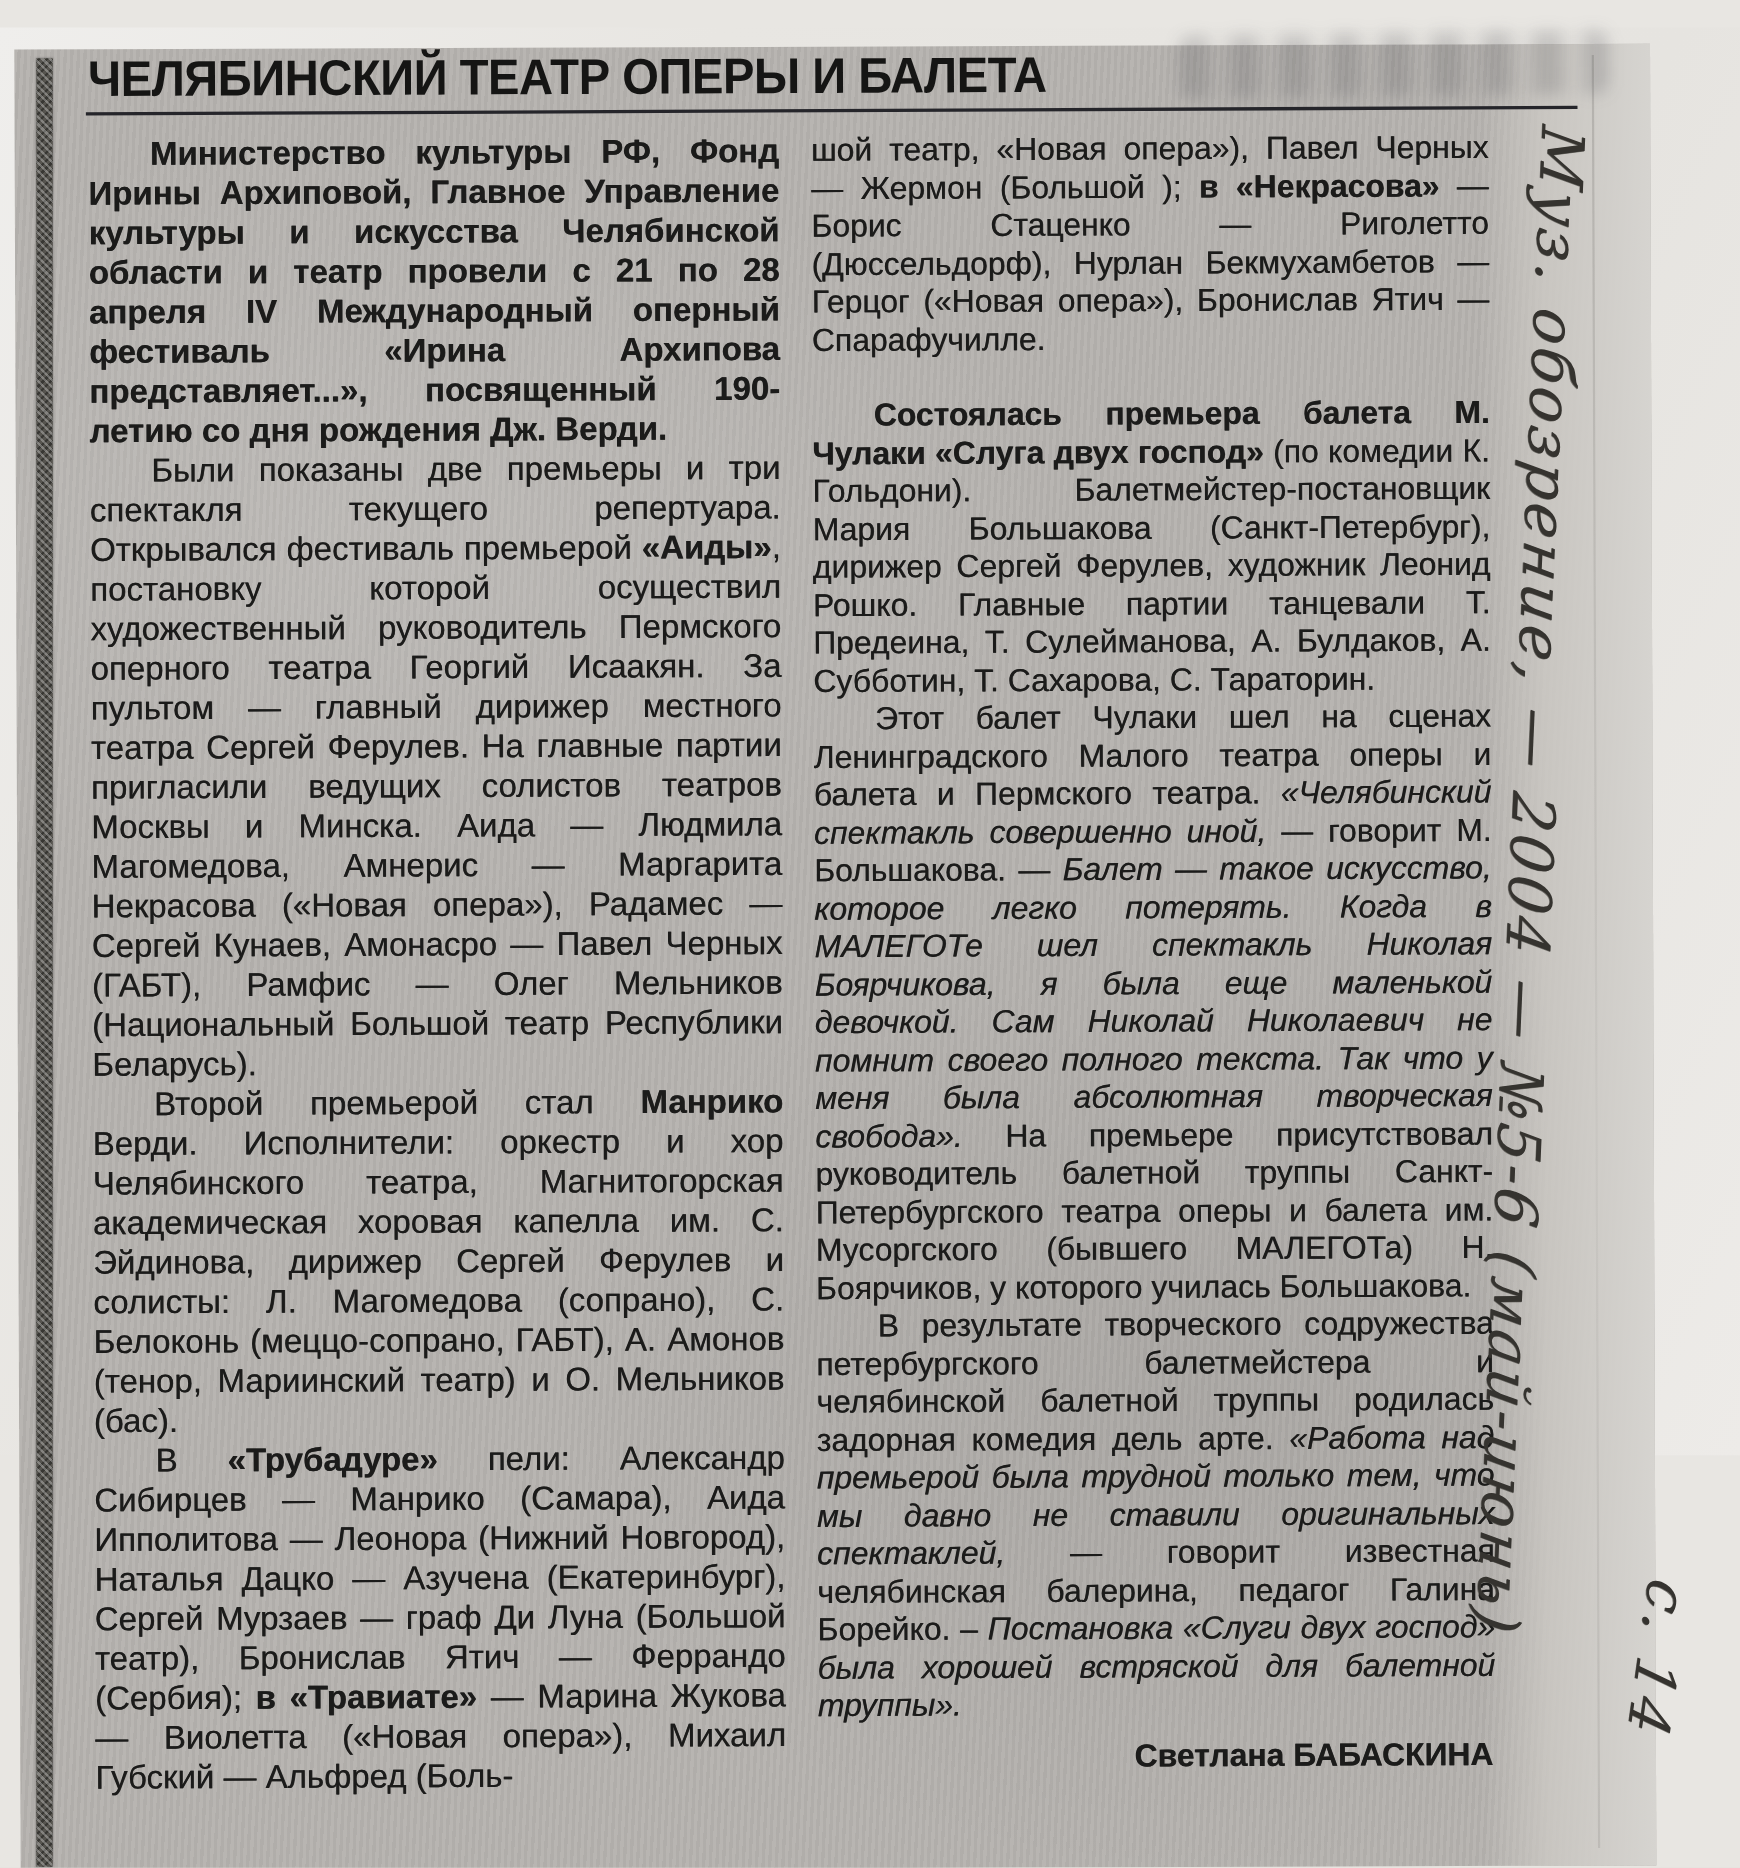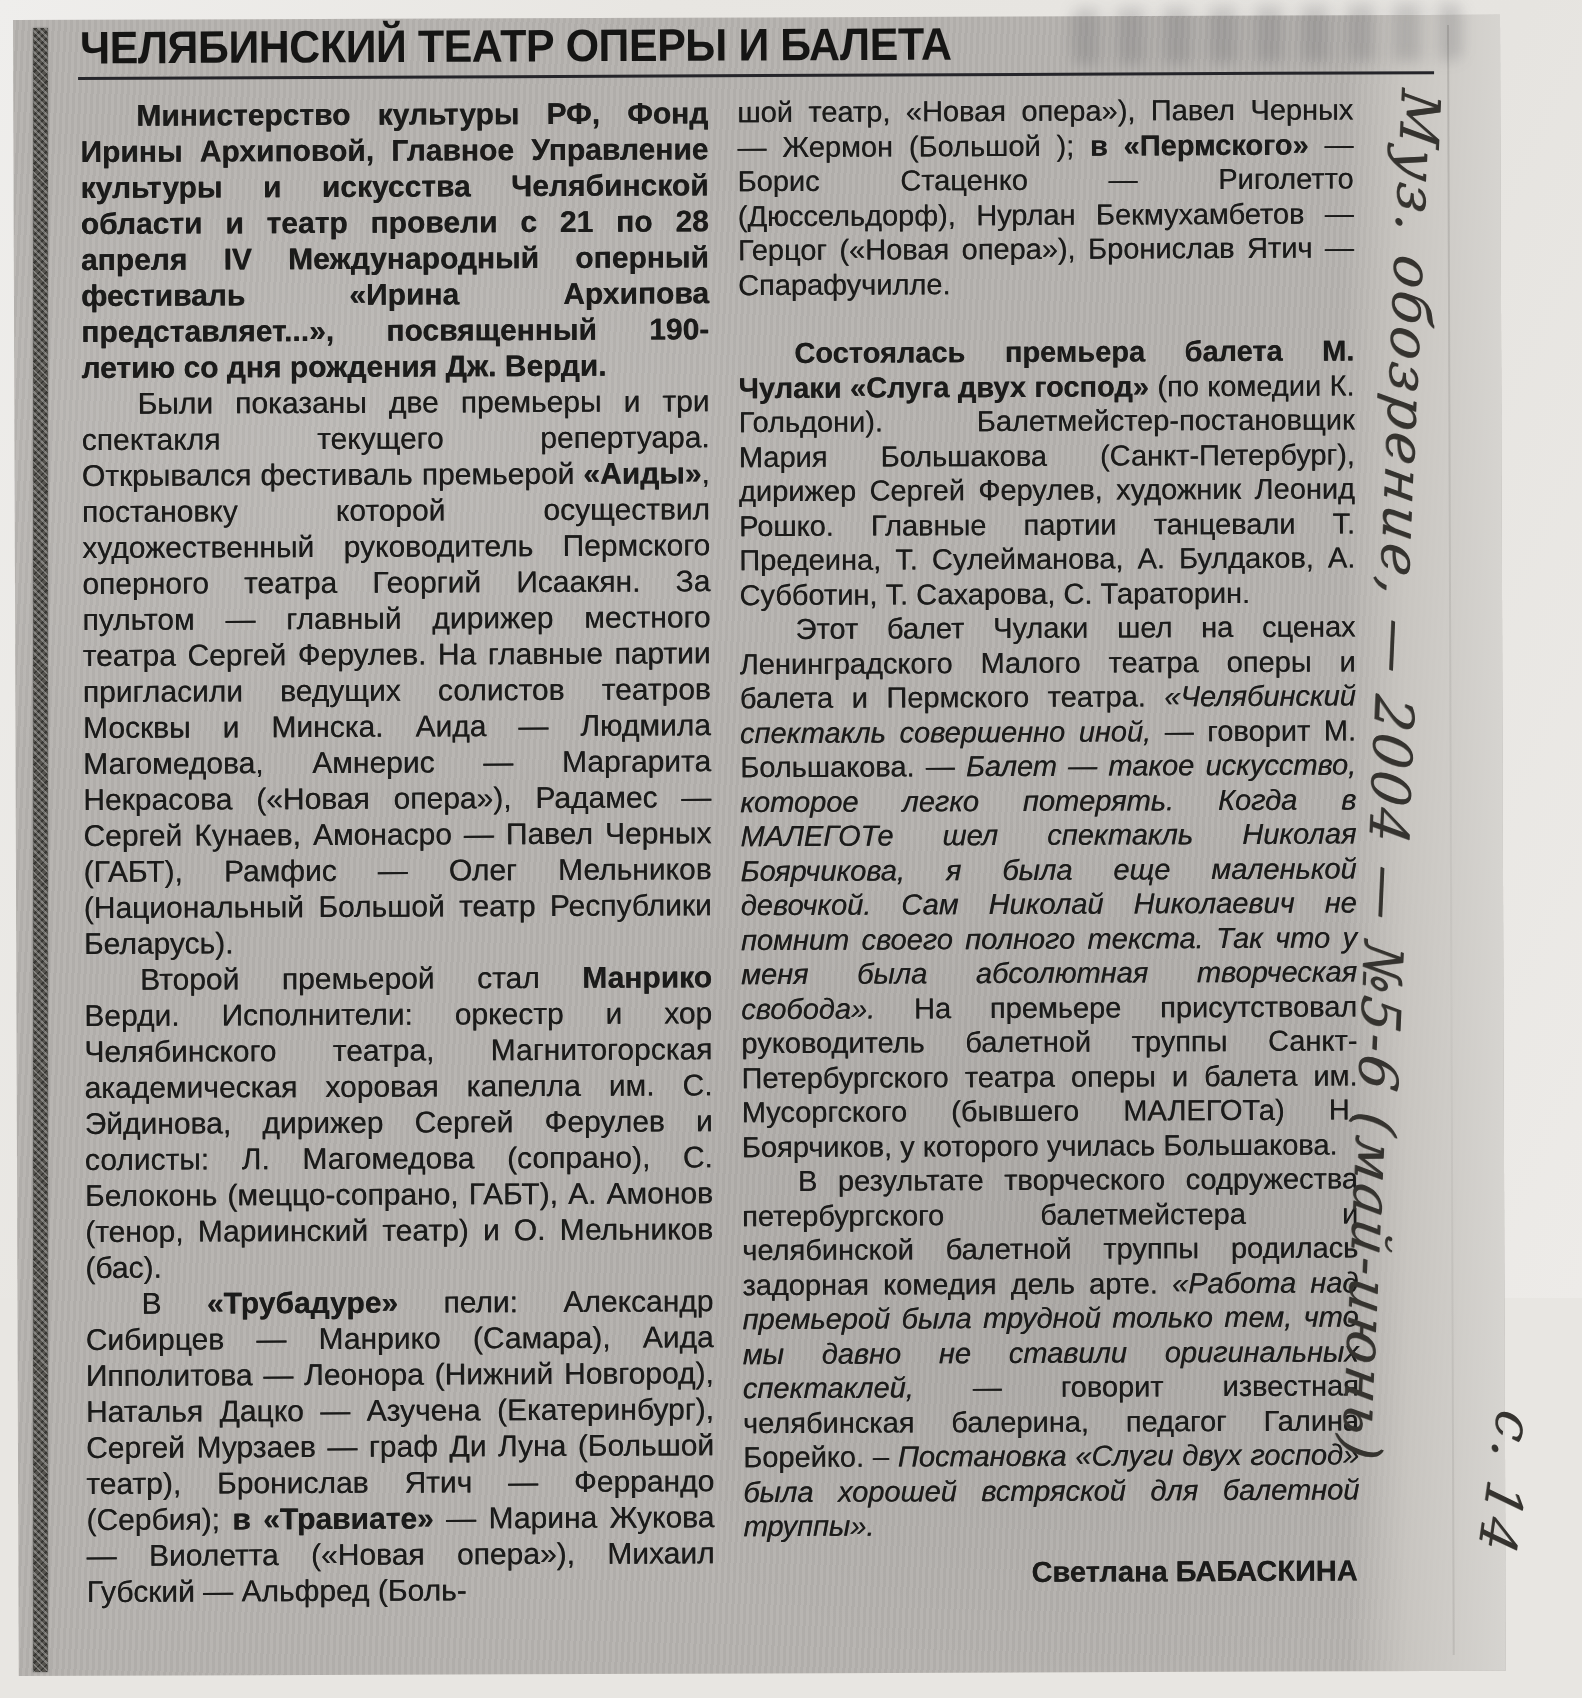--- a/index.html
+++ b/index.html
@@ -6,20 +6,21 @@
     margin: 0; padding: 0;
     width: 1582px; height: 1698px;
     overflow: hidden;
     background: #e8e6e2;
     font-family: "Liberation Sans", sans-serif;
   }
   .scan {
     position: relative;
     width: 1582px; height: 1298px;
     background: linear-gradient(115deg, #efeeec 0%, #e8e6e2 30%, #e6e4e0 70%, #edebe8 100%);
+    margin-top: 25px;
   }
   
   .clip {
     position: absolute;
     left: 13px; top: 20px;
     width: 1487px; height: 1656px;
     background: #b6b3af;
     transform: rotate(-0.2deg);
     transform-origin: left top;
   }
@@ -145,21 +146,21 @@
     <div class="rule"></div>
 
     <div class="col col-left">
         <p class="indent"><span class="b">Министерство культуры РФ, Фонд Ирины Архиповой, Главное Управление культуры и искусства Челябинской области и театр провели с 21 по 28 апреля IV Международный оперный фестиваль «Ирина Архипова представляет...», посвященный 190-летию со дня рождения Дж. Верди.</span></p>
         <p class="indent"><span>Были показаны две премьеры и три спектакля текущего репертуара. Открывался фестиваль премьерой </span><span class="b">«Аиды»</span><span>, постановку которой осуществил художественный руководитель Пермского оперного театра Георгий Исаакян. За пультом — главный дирижер местного театра Сергей Ферулев. На главные партии пригласили ведущих солистов театров Москвы и Минска. Аида — Людмила Магомедова, Амнерис — Маргарита Некрасова («Новая опера»), Радамес — Сергей Кунаев, Амонасро — Павел Черных (ГАБТ), Рамфис — Олег Мельников (Национальный Большой театр Республики Беларусь).</span></p>
         <p class="indent"><span>Второй премьерой стал </span><span class="b">Манрико</span><span> Верди. Исполнители: оркестр и хор Челябинского театра, Магнитогорская академическая хоровая капелла им. С. Эйдинова, дирижер Сергей Ферулев и солисты: Л. Магомедова (сопрано), С. Белоконь (меццо-сопрано, ГАБТ), А. Амонов (тенор, Мариинский театр) и О. Мельников (бас).</span></p>
         <p class="indent"><span>В </span><span class="b">«Трубадуре»</span><span> пели: Александр Сибирцев — Манрико (Самара), Аида Ипполитова — Леонора (Нижний Новгород), Наталья Дацко — Азучена (Екатеринбург), Сергей Мурзаев — граф Ди Луна (Большой театр), Бронислав Ятич — Феррандо (Сербия); </span><span class="b">в «Травиате»</span><span> — Марина Жукова — Виолетта («Новая опера»), Михаил Губский — Альфред (Боль-</span></p>
       </div>
 
     <div class="col col-right">
-        <p><span>шой театр, «Новая опера»), Павел Черных — Жермон (Большой ); </span><span class="b">в «Пермского»</span><span> — Борис Стаценко — Риголетто (Дюссельдорф), Нурлан Бекмухамбетов — Герцог («Новая опера»), Бронислав Ятич — Спарафучилле.</span></p>
+        <p><span>шой театр, «Новая опера»), Павел Черных — Жермон (Большой ); </span><span class="b">в «Некрасова»</span><span> — Борис Стаценко — Риголетто (Дюссельдорф), Нурлан Бекмухамбетов — Герцог («Новая опера»), Бронислав Ятич — Спарафучилле.</span></p>
         <p class="indent gap"><span class="b">Состоялась премьера балета М. Чулаки «Слуга двух господ»</span><span> (по комедии К. Гольдони). Балетмейстер-постановщик Мария Большакова (Санкт-Петербург), дирижер Сергей Ферулев, художник Леонид Рошко. Главные партии танцевали Т. Предеина, Т. Сулейманова, А. Булдаков, А. Субботин, Т. Сахарова, С. Тараторин.</span></p>
         <p class="indent"><span>Этот балет Чулаки шел на сценах Ленинградского Малого театра оперы и балета и Пермского театра. </span><span class="i">«Челябинский спектакль совершенно иной,</span><span> — говорит М. Большакова. — </span><span class="i">Балет — такое искусство, которое легко потерять. Когда в МАЛЕГОТе шел спектакль Николая Боярчикова, я была еще маленькой девочкой. Сам Николай Николаевич не помнит своего полного текста. Так что у меня была абсолютная творческая свобода».</span><span> На премьере присутствовал руководитель балетной труппы Санкт-Петербургского театра оперы и балета им. Мусоргского (бывшего МАЛЕГОТа) Н. Боярчиков, у которого училась Большакова.</span></p>
         <p class="indent"><span>В результате творческого содружества петербургского балетмейстера и челябинской балетной труппы родилась задорная комедия дель арте. </span><span class="i">«Работа над премьерой была трудной только тем, что мы давно не ставили оригинальных спектаклей,</span><span> — говорит известная челябинская балерина, педагог Галина Борейко. – </span><span class="i">Постановка «Слуги двух господ» была хорошей встряской для балетной труппы».</span></p>
         <p class="byline"><span class="b">Светлана БАБАСКИНА</span></p>
       </div>
   </div>
 
   <div class="handwrite">Муз. обозрение, — 2004 — №5-6 (май-июнь)</div>
 
   <div class="handwrite-page">с. 14</div>

